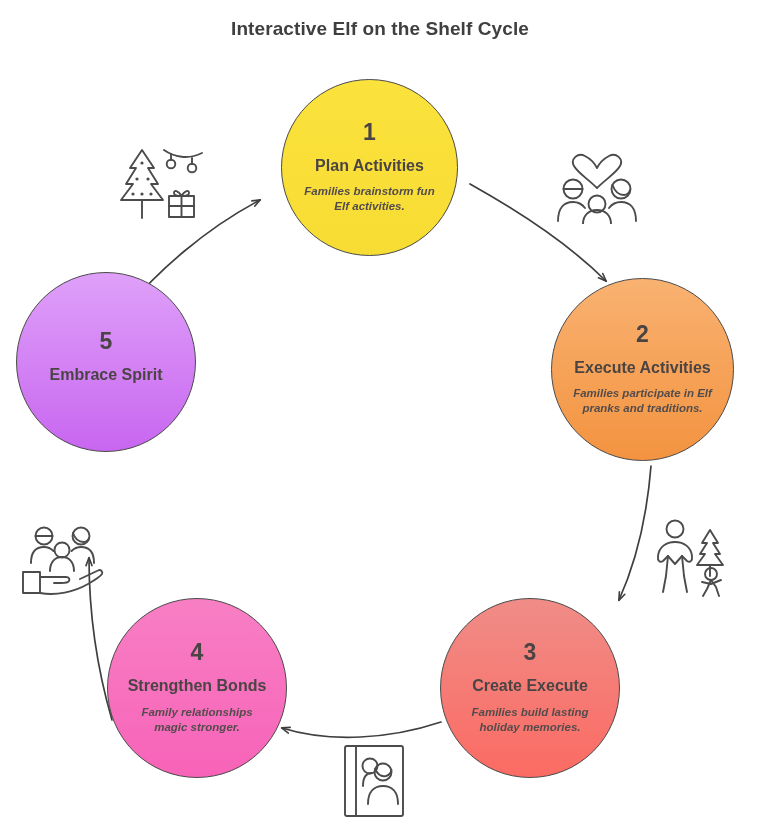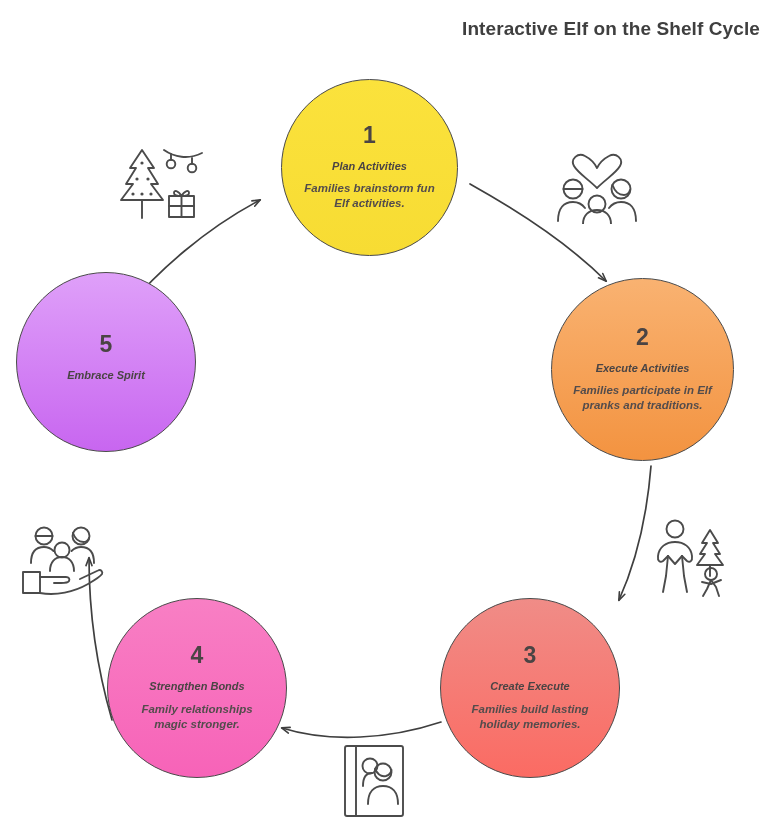--- a/index.html
+++ b/index.html
@@ -14,21 +14,21 @@
     overflow: hidden;
     font-family: "Liberation Sans", sans-serif;
     color: #3d3d3d;
   }
 
   #page-title {
     position: absolute;
     top: 18px;
     left: 0;
     width: 760px;
-    text-align: right;
+    text-align: center;
     font-size: 19px;
     font-weight: bold;
     color: #3f3f3f;
     letter-spacing: 0.1px;
   }
 
   #diagram {
     position: absolute;
     inset: 0;
   }
@@ -54,26 +54,25 @@
     color: #4a4444;
   }
   .node .num {
     font-size: 23px;
     font-weight: bold;
     line-height: 1;
     margin-bottom: 13px;
     color: #4a4444;
   }
   .node .title {
-    font-size: 11px;
+    font-size: 16px;
     font-weight: bold;
     line-height: 1.15;
     margin-bottom: 9px;
     color: #4a4444;
-    font-style: italic;
   }
   .node .desc {
     font-size: 11.5px;
     font-weight: bold;
     line-height: 1.32;
     padding: 0 16px;
     color: #534c4c;
     font-style: italic;
   }
 

